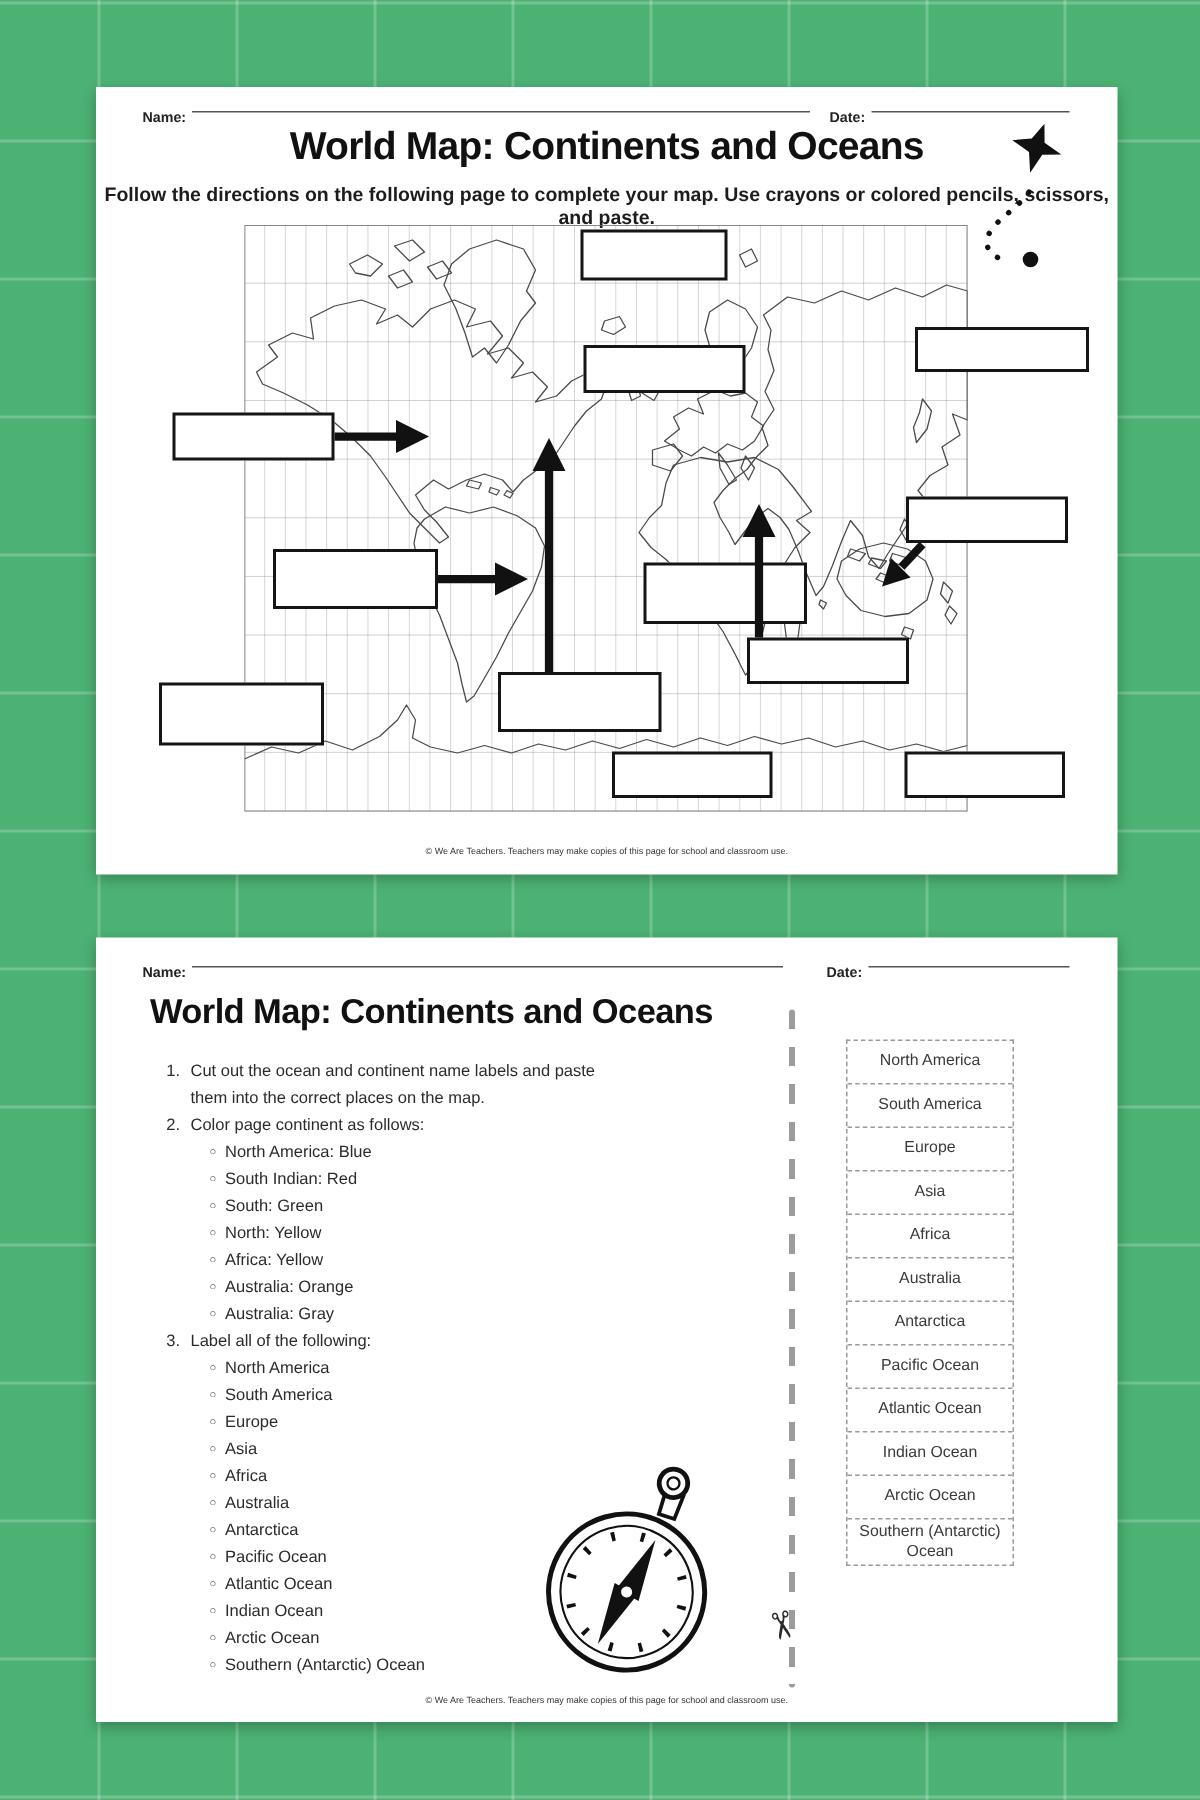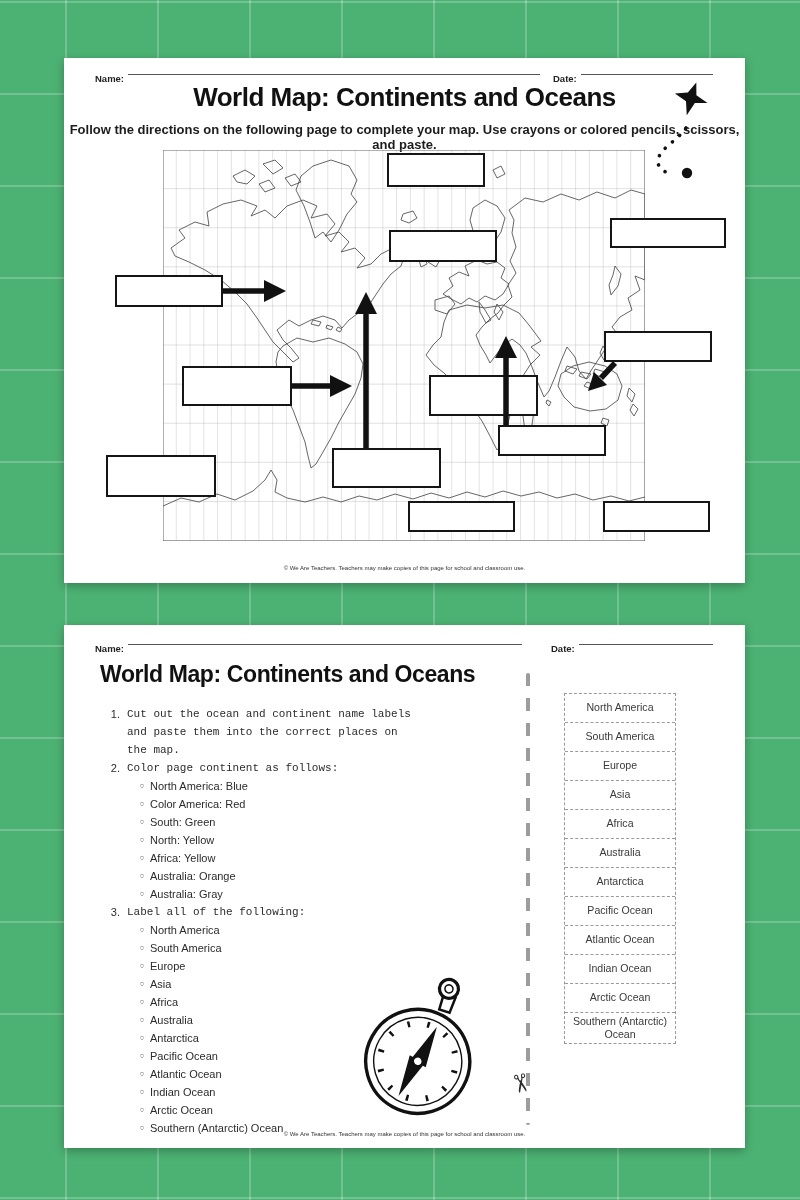--- a/index.html
+++ b/index.html
@@ -36,21 +36,21 @@
 
   .footer{position:absolute;left:0;right:0;text-align:center;font-size:6px;color:#333;}
   #page1 .footer{top:507px;}
   #page2 .footer{top:506px;}
 
   .p2-title{position:absolute;left:36px;top:36px;margin:0;font-size:23px;font-weight:700;
     letter-spacing:-.4px;color:#111;}
   .instructions{position:absolute;left:40px;top:80px;width:320px;font-size:11px;color:#2b2b2b;}
   .step{display:flex;line-height:18px;}
   .step .num{width:16px;text-align:right;margin-right:7px;flex:none;}
-  .step .txt{max-width:286px;font-family:Liberation Mono, monospace;}
+  .step .txt{max-width:286px;}
   .sub{display:flex;line-height:18px;margin-left:30px;}
   .sub .o{width:16px;flex:none;text-align:center;font-size:7.5px;color:#333;line-height:18px;}
 
   .cutline{position:absolute;left:462px;top:48px;width:4px;height:452px;border-radius:2px;
     background:repeating-linear-gradient(to bottom,#9c9c9c 0 13px,transparent 13px 25px);}
   .scissors{position:absolute;left:446px;top:444px;font-size:25px;color:#2a2a2a;
     transform:rotate(78deg);z-index:2;}
 
   .cutcol{position:absolute;left:500px;top:68px;width:112px;border:1.3px dashed #9a9a9a;
     box-sizing:border-box;background:#fff;}
@@ -171,21 +171,21 @@
     </div>
     <div>
 
         <div class="sub">
           <span class="o">○</span>
           <span>North America: Blue</span>
         </div>
 
         <div class="sub">
           <span class="o">○</span>
-          <span>Color America: Red</span>
+          <span>South Indian: Red</span>
         </div>
 
         <div class="sub">
           <span class="o">○</span>
           <span>South: Green</span>
         </div>
 
         <div class="sub">
           <span class="o">○</span>
           <span>North: Yellow</span>

